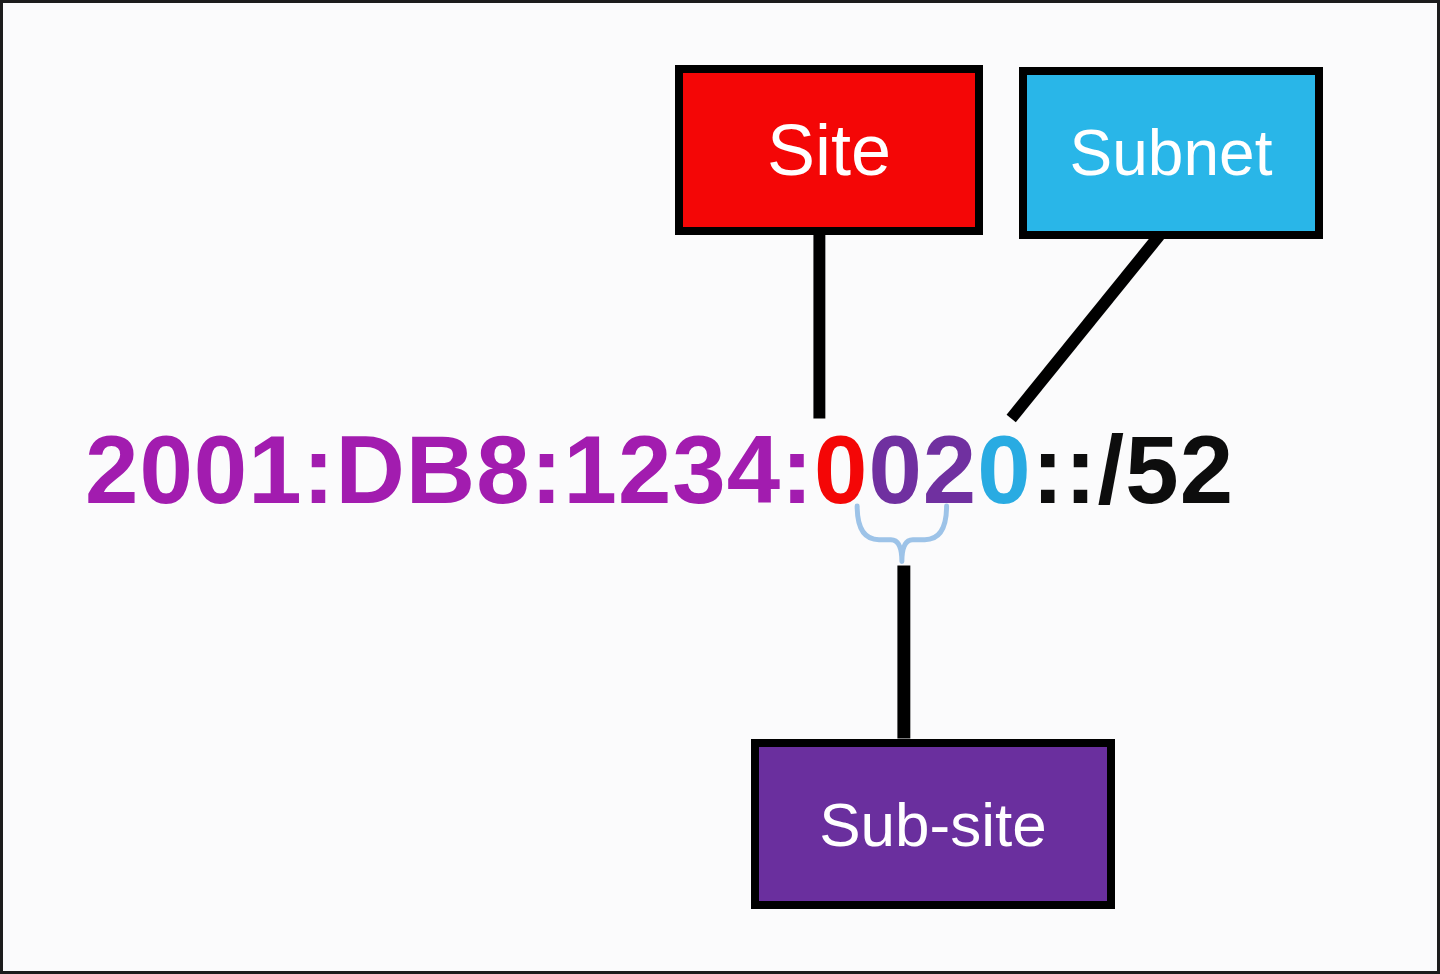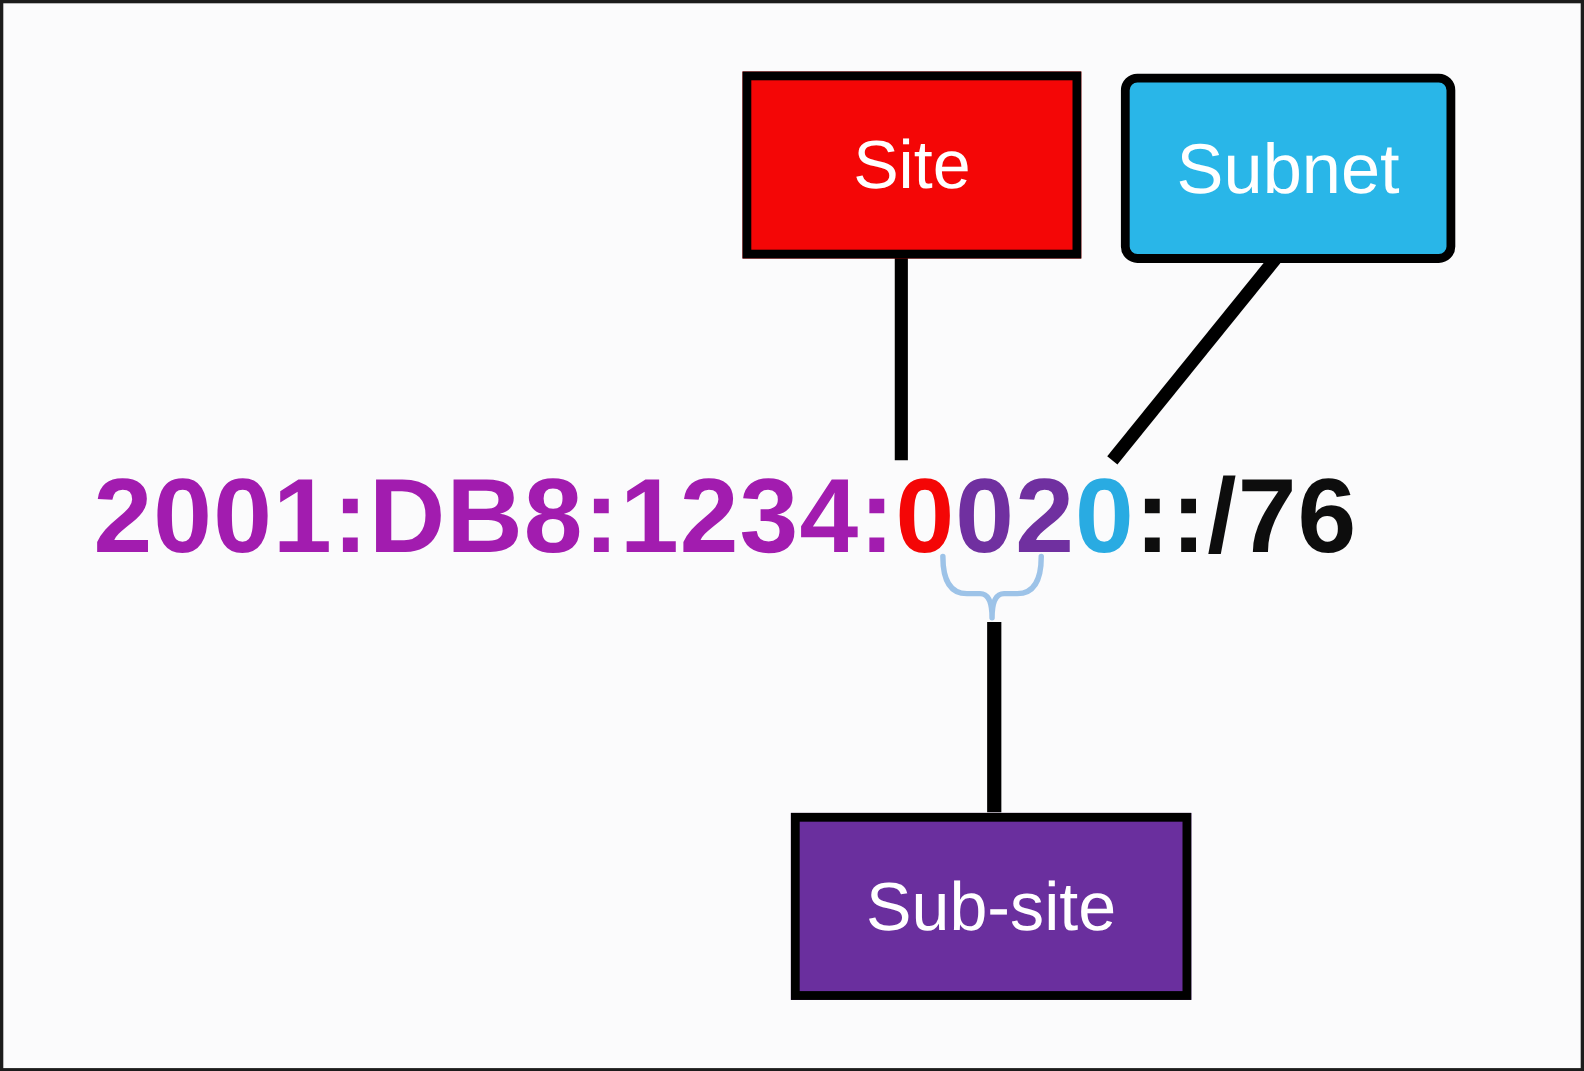--- a/index.html
+++ b/index.html
@@ -34,23 +34,23 @@
   .label-box {
     position: absolute;
     display: flex;
     align-items: center;
     justify-content: center;
     box-sizing: border-box;
     border: 8px solid #000000;
     color: #ffffff;
     font-weight: 400;
   }
-  .site-box    { left: 672px;  top: 62px;  width: 308px; height: 170px; font-size: 62px; }
-  .subnet-box  { left: 1016px; top: 64px;  width: 304px; height: 172px; font-size: 64px; border-radius: 15px; }
-  .subsite-box { left: 716px;  top: 736px; width: 364px; height: 170px; font-size: 62px; }
+  .site-box    { left: 672px;  top: 62px;  width: 308px; height: 170px; font-size: 72px; }
+  .subnet-box  { left: 1016px; top: 64px;  width: 304px; height: 172px; font-size: 64px; }
+  .subsite-box { left: 748px;  top: 736px; width: 364px; height: 170px; font-size: 62px; }
   .address {
     position: absolute;
     left: 82px;
     top: 414px;
     font-size: 96px;
     font-weight: bold;
     letter-spacing: 1px;
     white-space: nowrap;
     color: #0d0d0d;
     line-height: 1.1;
@@ -75,16 +75,16 @@
 
   <div class="label-box subnet-box" style="background: rgb(41, 182, 232);">
     <span>Subnet</span>
   </div>
 
   <div class="label-box subsite-box" style="background: rgb(106, 47, 158);">
     <span>Sub-site</span>
   </div>
 
   <div class="address">
-    <span style="color: #a21caf;">2001:DB8:1234:</span><span style="color: rgb(244, 6, 6);">0</span><span style="color: rgb(112, 48, 160);">02</span><span style="color: rgb(41, 171, 226);">0</span><span style="color: rgb(13, 13, 13);">::/76</span>
+    <span style="color: #a21caf;">2001:DB8:1234:</span><span style="color: rgb(244, 6, 6);">0</span><span style="color: rgb(112, 48, 160);">02</span><span style="color: rgb(41, 171, 226);">0</span><span style="color: rgb(13, 13, 13);">::/52</span>
   </div>
 
 </div>
 
 </body></html>

